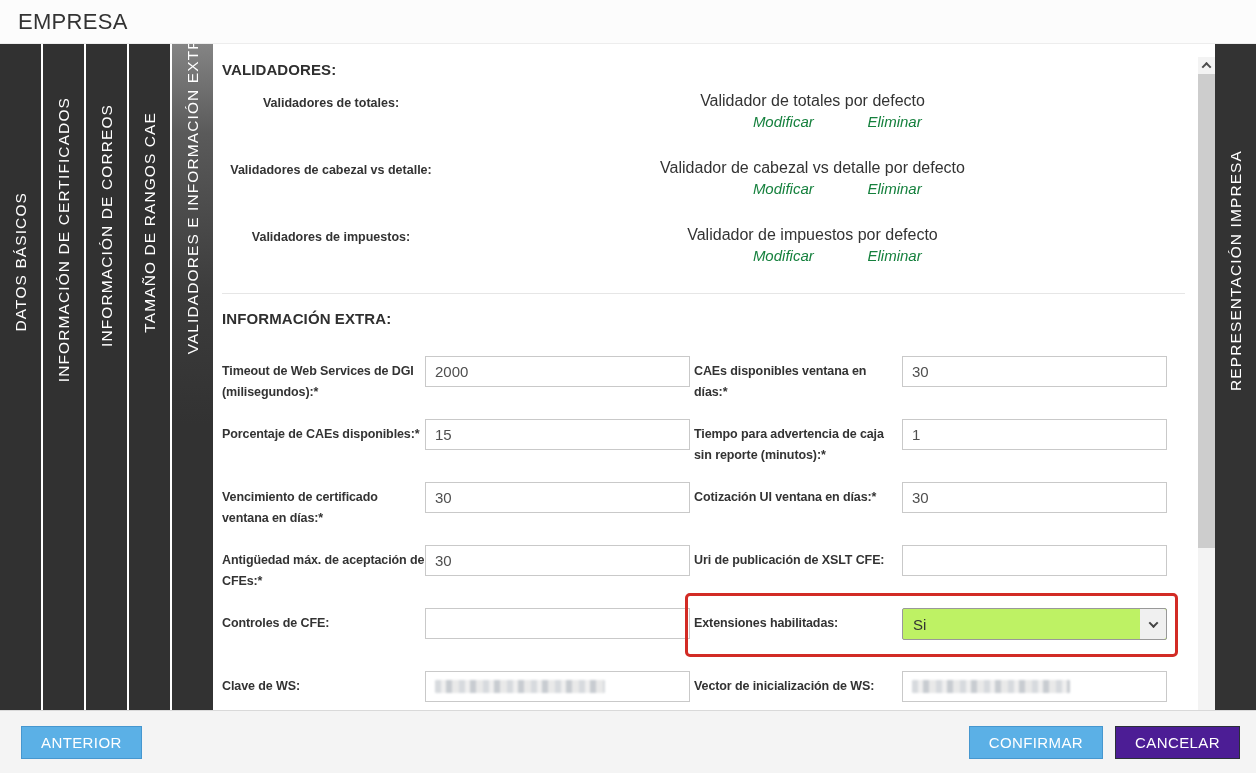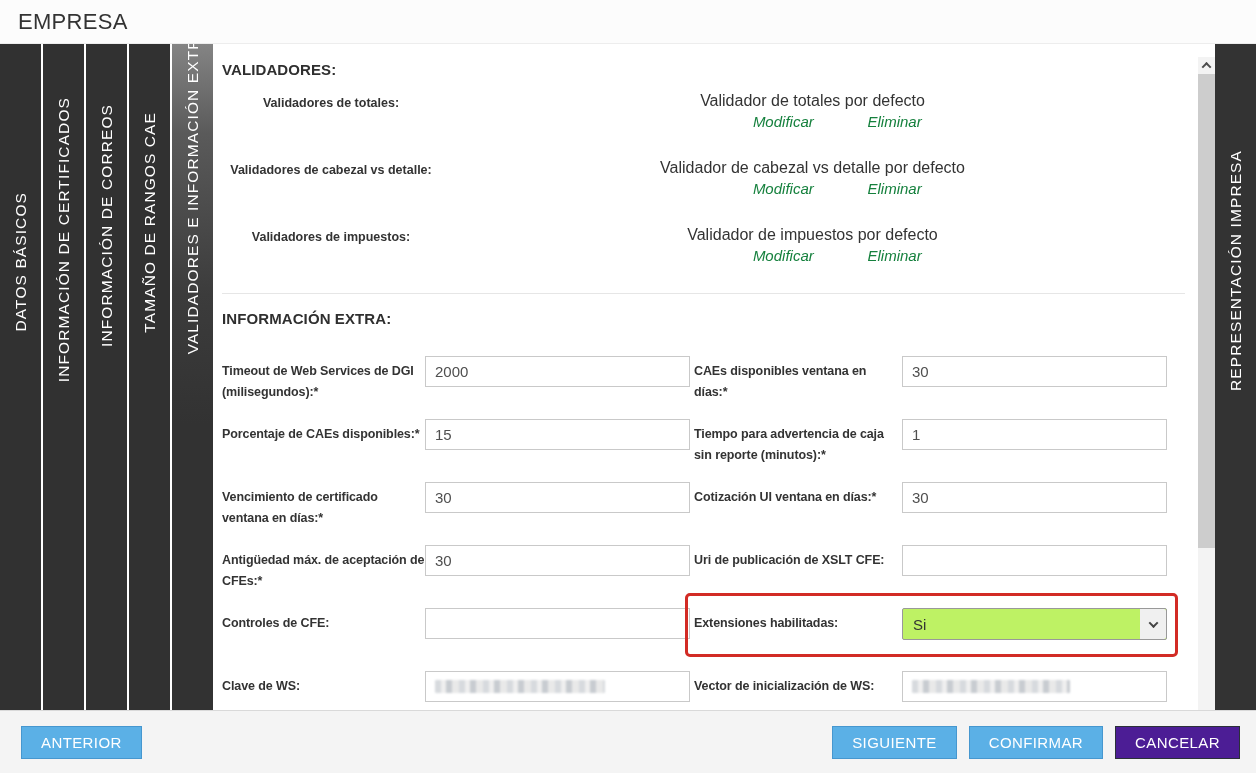--- a/index.html
+++ b/index.html
@@ -243,17 +243,16 @@
   <div class="sb-track"></div>
   <div class="sb-btn-up">
     <span class="sb-chevron-up"></span>
   </div>
   <div class="sb-thumb"></div>
 </div>
 
 <div class="footer">
   <button class="btn btn-blue btn-anterior">ANTERIOR</button>
   <div class="footer-right">
-    <button class="btn btn-blue">SIGUIENTE</button>
     <button class="btn btn-blue">CONFIRMAR</button>
     <button class="btn btn-dark">CANCELAR</button>
   </div>
 </div>
 
 </body></html>

